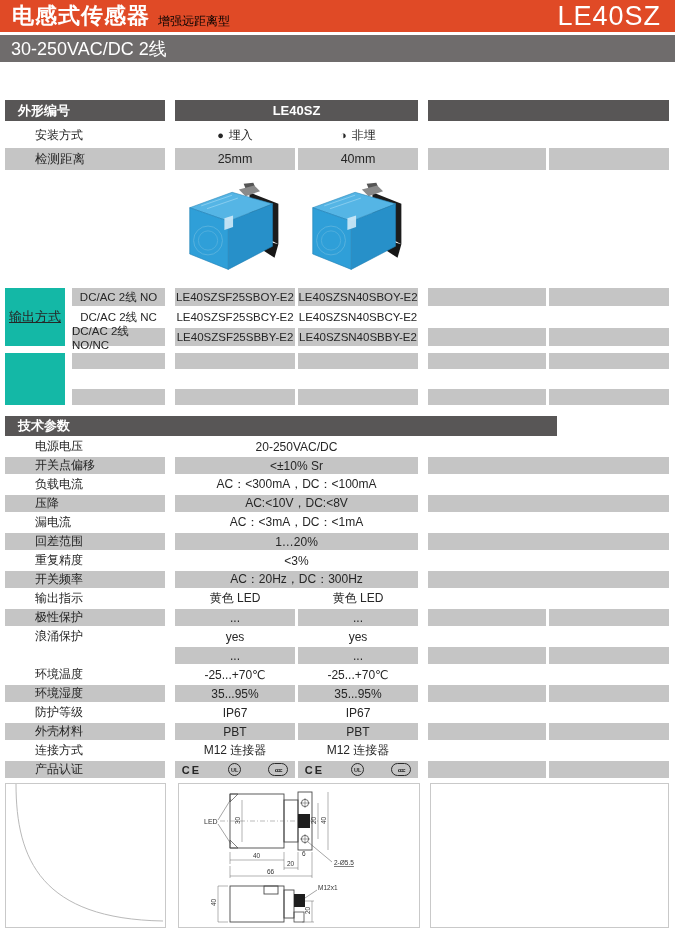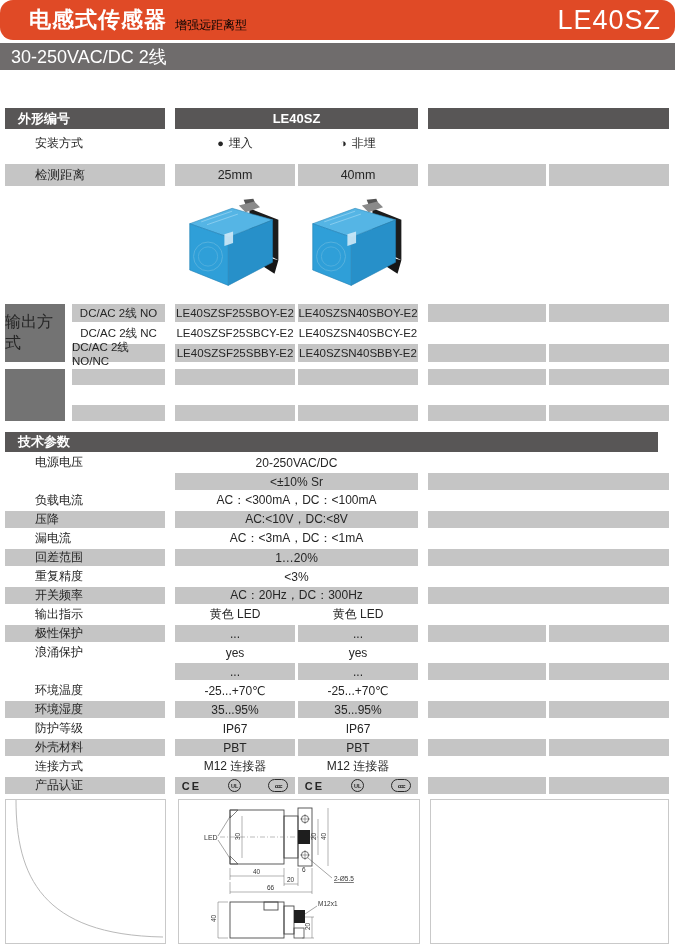--- a/index.html
+++ b/index.html
@@ -1,56 +1,56 @@
 <!DOCTYPE html>
 <html><head>
 <meta charset="utf-8">
 <style>
   html,body{margin:0;padding:0;}
   body{
     width:675px;height:945px;background:#fff;position:relative;overflow:hidden;
     font-family:"Liberation Sans","DejaVu Sans",sans-serif;color:#262626;
   }
   
-  .hdr{height:40px;background:#E04A26;display:flex;align-items:center;padding:0 14px 0 29px;box-sizing:border-box;border-radius:13px;}
+  .hdr{height:32px;background:#E04A26;display:flex;align-items:center;padding:0 14px 0 12px;box-sizing:border-box;}
   .hdr-title{font-size:22px;font-weight:bold;color:#fff;letter-spacing:1px;}
   .hdr-sub{font-size:12px;color:#000000;margin-left:8px;margin-top:10px;}
   .hdr-model{margin-left:auto;font-size:27px;color:#fff;letter-spacing:1px;}
   .series{height:27px;background:#6F6C6C;margin-top:3px;display:flex;align-items:center;padding-left:11px;color:#fff;font-size:18px;}
   
   .grid{display:grid;grid-template-columns:160px 10px 120px 3px 120px 10px 118px 3px 120px;margin-left:5px;}
   .c1{grid-column:1}.c2{grid-column:3}.c3{grid-column:5}.c4{grid-column:7}.c5{grid-column:9}
   .c23{grid-column:3/6}.c45{grid-column:7/10}
   .cell{display:flex;align-items:center;justify-content:center;font-size:12px;}
   .lab{justify-content:flex-start;padding-left:30px;box-sizing:border-box;}
   .gray{background:#C5C5C5;}
   
   .shape-hdr{margin-top:38px;}
   .shape-hdr .cell{background:#585656;color:#fff;font-weight:bold;font-size:13px;height:21px;}
   .shape-hdr .lab{padding-left:13px;}
   .mount-row{margin-top:3px;}
   .mount-row .cell{height:22px;}
-  .dist-row{margin-top:10px;}
+  .dist-row{margin-top:2px;}
   .dist-row .cell{height:22px;background:#C5C5C5;font-size:12.5px;}
   .opt{display:flex;align-items:center;gap:5px;}
   .opt .ic{font-size:11px;}
   
   .images{display:flex;margin-left:175px;height:113px;align-items:center;}
   .imgslot{width:120px;display:flex;justify-content:center;}
   .imgslot+.imgslot{margin-left:3px;}
   
   .ogrid{display:grid;grid-template-columns:60px 7px 93px 10px 120px 3px 120px 10px 118px 3px 120px;
          margin-left:5px;grid-auto-rows:18px;row-gap:2px;margin-top:5px;}
-  .o-lab{grid-column:1;grid-row:1/4;background:#737373;display:flex;align-items:center;justify-content:center;font-size:16px;}
+  .o-lab{grid-column:1;grid-row:1/4;background:#14b8a6;display:flex;align-items:center;justify-content:center;font-size:13px;text-decoration:underline;}
   .ocell{display:flex;align-items:center;justify-content:center;font-size:11.5px;}
   .oc1{grid-column:3}.oc2{grid-column:5}.oc3{grid-column:7}.oc4{grid-column:9}.oc5{grid-column:11}
   .r1{grid-row:1}.r2{grid-row:2}.r3{grid-row:3}
   .eblock{grid-auto-rows:16px;margin-top:7px;}
   
-  .tech-hdr{margin:11px 5px 0;width:653px;box-sizing:border-box;background:#585656;height:20px;
+  .tech-hdr{margin:11px 5px 0;width:552px;box-sizing:border-box;background:#585656;height:20px;
             display:flex;align-items:center;padding-left:13px;color:#fff;font-weight:bold;font-size:13px;}
   .trow{margin-top:2px;}
   .trow .cell{height:17px;}
   .trow.shade .cell{background:#C5C5C5;}
   
   .certs{display:flex;align-items:center;gap:27px;}
   .ce{font-size:11px;font-weight:bold;letter-spacing:2px;}
   .badge{width:13px;height:13px;border:1px solid #2a2a2a;border-radius:50%;display:flex;align-items:center;
          justify-content:center;font-size:5.5px;font-weight:bold;box-sizing:border-box;background:transparent;}
   .badge.oval{width:20px;border-radius:7px;letter-spacing:-1px;font-size:6px;}
@@ -176,20 +176,21 @@
 
 <div class="tech-hdr">
   <span>技术参数</span>
 </div>
 
 <div class="grid trow">
   <div class="cell c1 lab">电源电压</div>
   <div class="cell c23">20-250VAC/DC</div>
 </div>
 <div class="grid trow shade">
+  <div class="cell c1 lab">开关点偏移</div>
   <div class="cell c23">&lt;±10% Sr</div>
   <div class="cell c45"></div>
 </div>
 <div class="grid trow">
   <div class="cell c1 lab">负载电流</div>
   <div class="cell c23">AC：&lt;300mA，DC：&lt;100mA</div>
 </div>
 <div class="grid trow shade">
   <div class="cell c1 lab">压降</div>
   <div class="cell c23">AC:&lt;10V，DC:&lt;8V</div>

